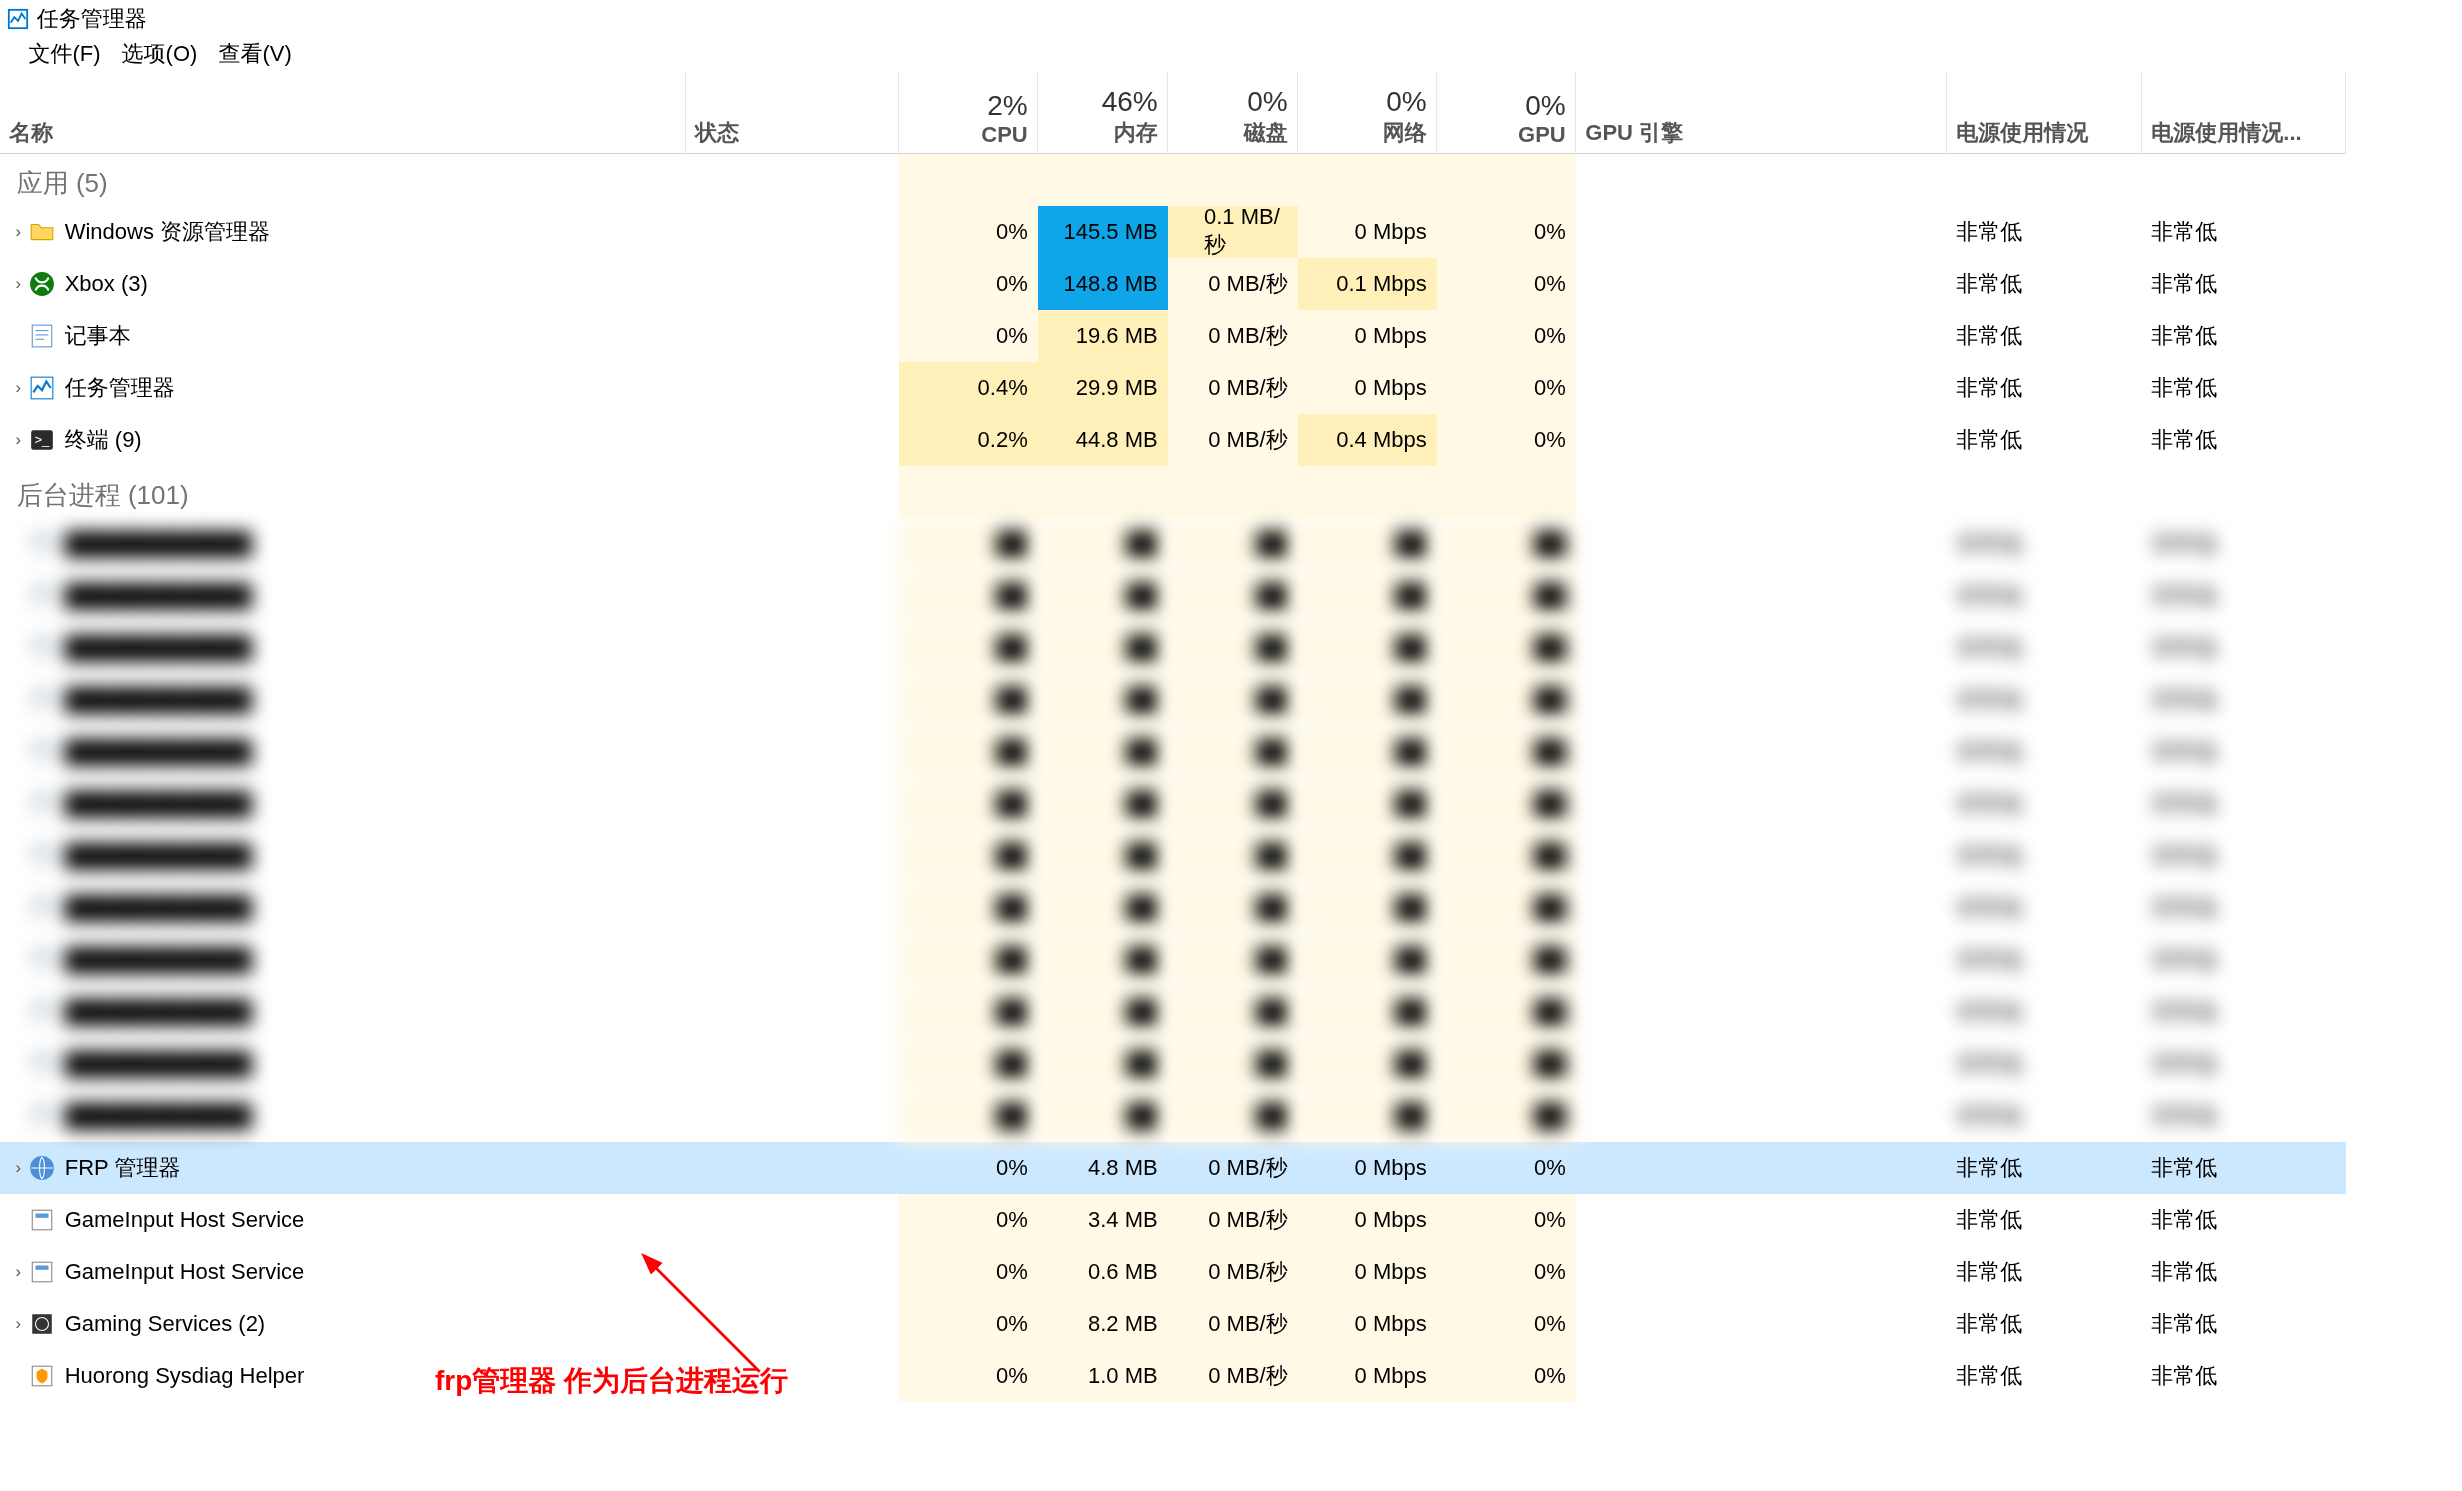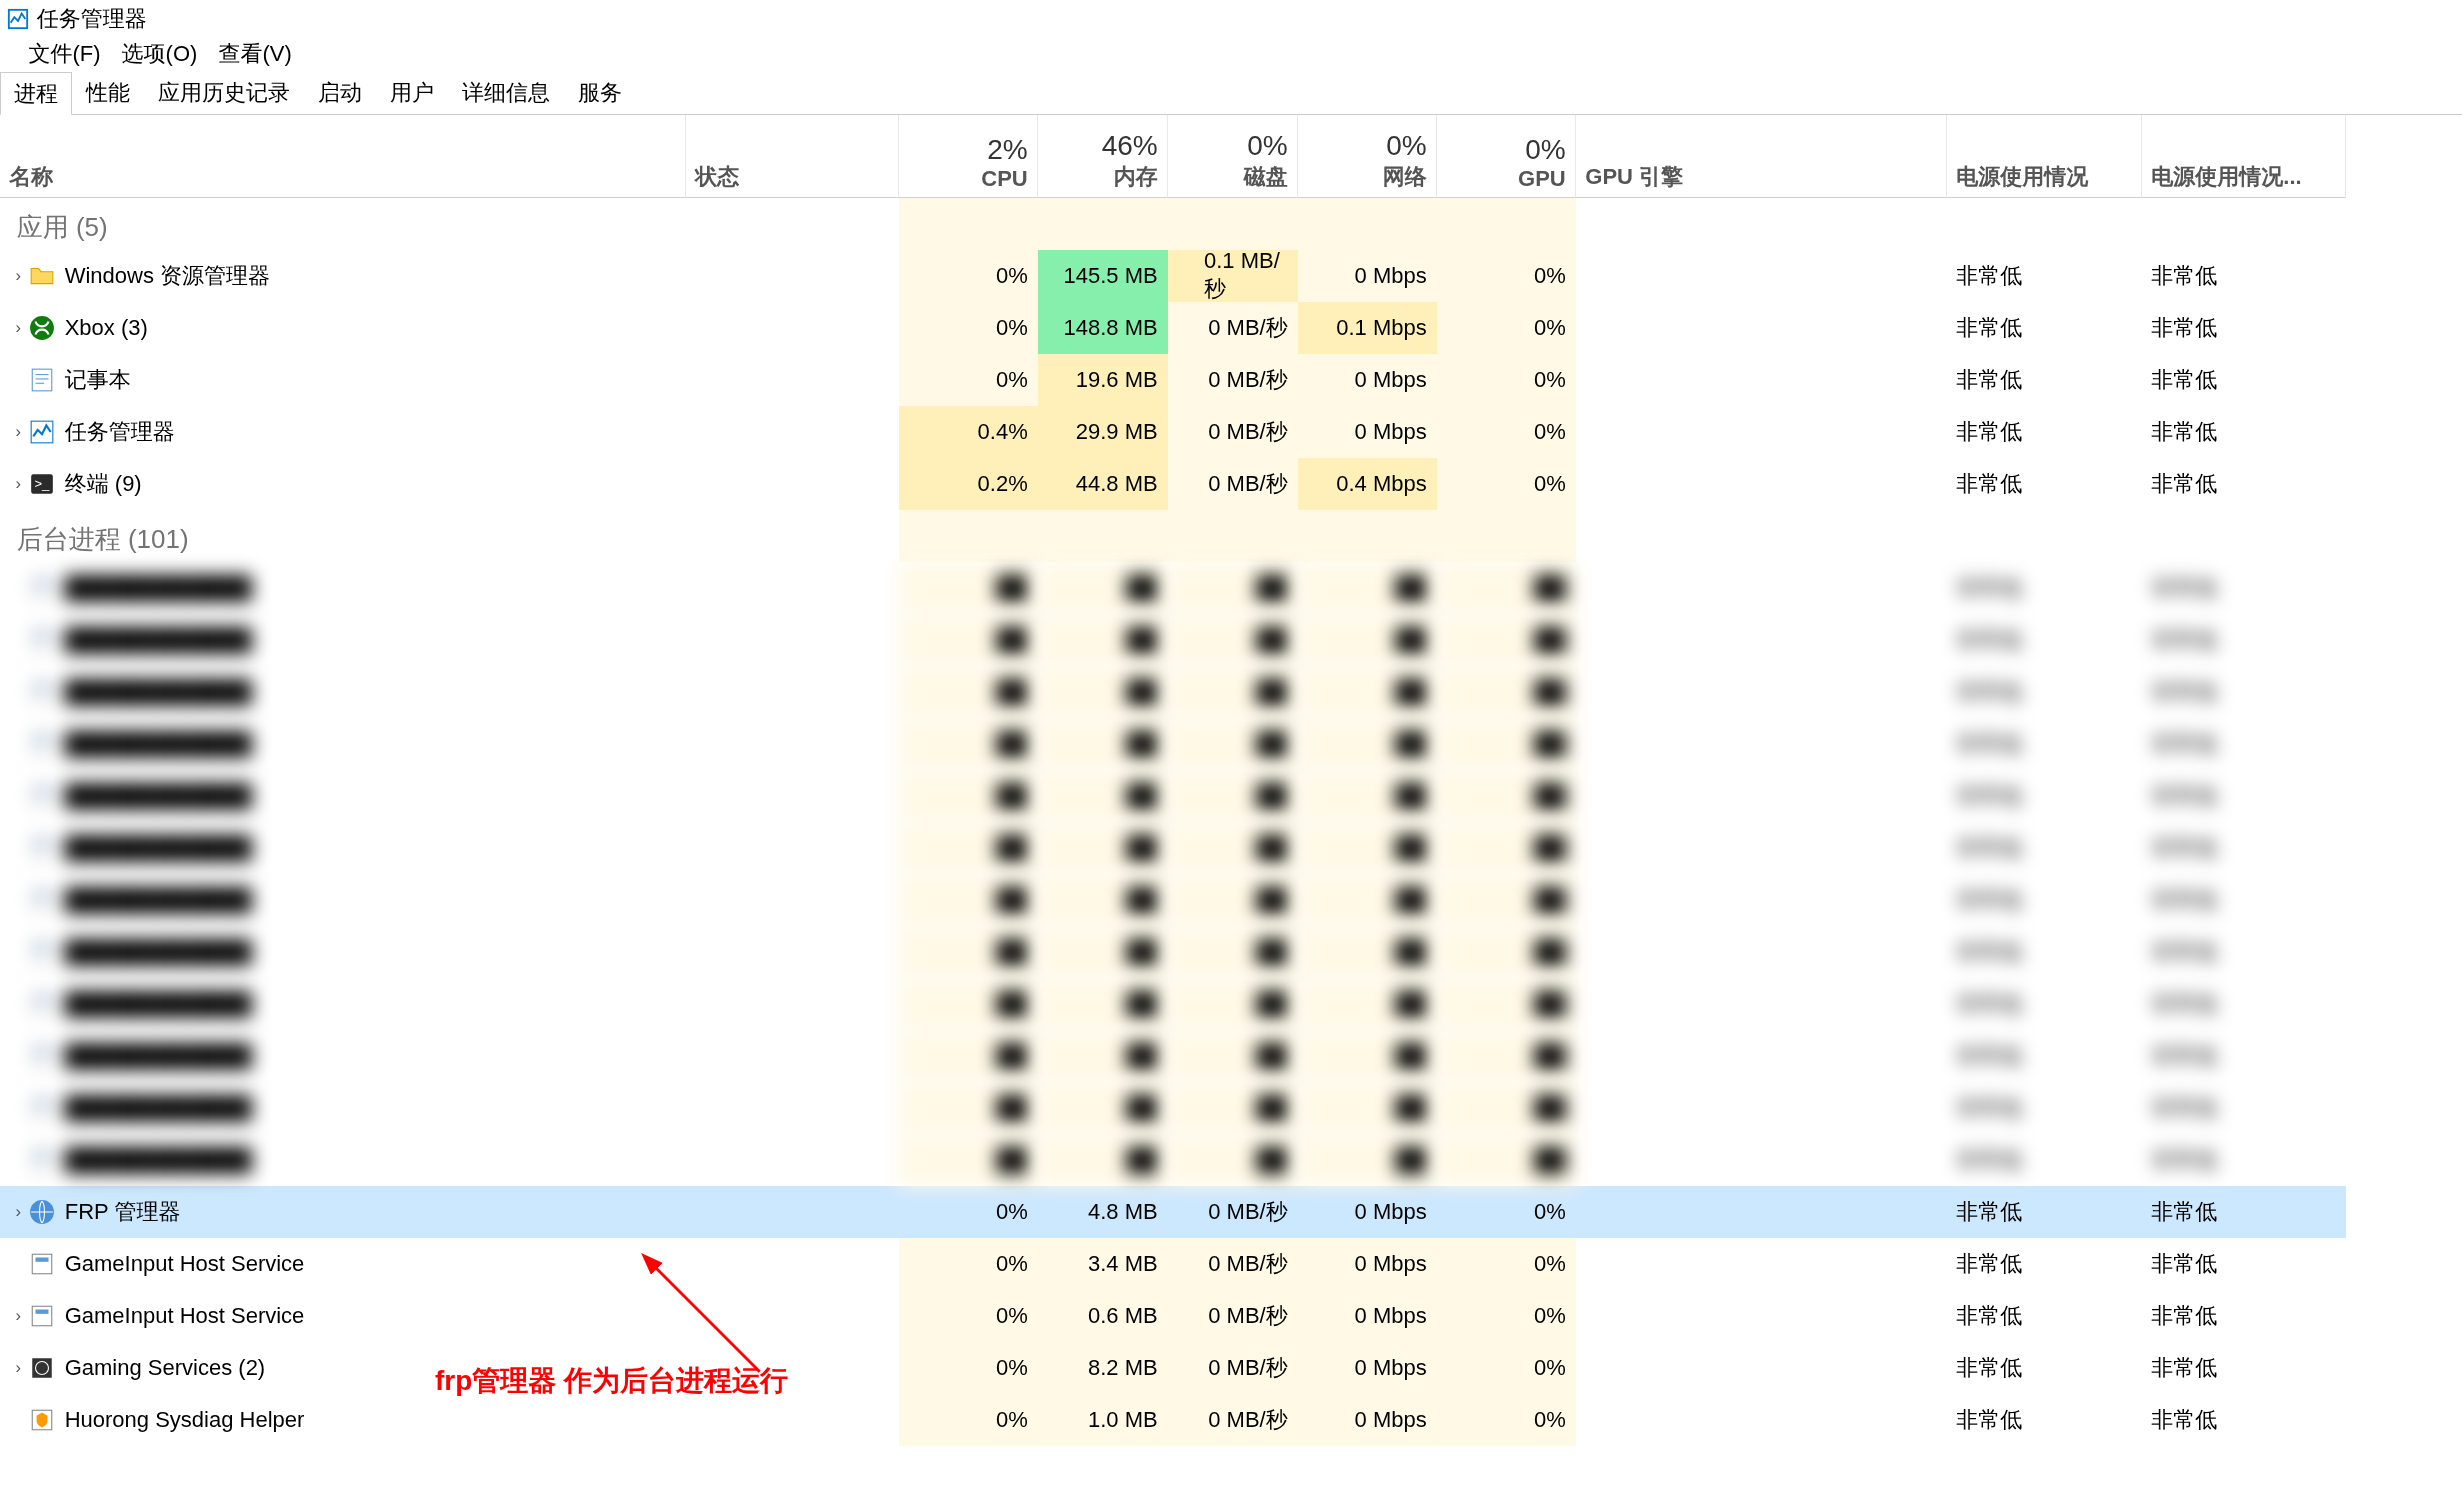--- a/index.html
+++ b/index.html
@@ -20,21 +20,21 @@
 .row { display: contents; }
 .cell { padding: 3.7px 9.3px; height: 52px; display: flex; align-items: center; border-right: 0.9px solid transparent; }
 .cell.num { justify-content: flex-end; }
 .namecell { display: flex; align-items: center; padding-left: 7.4px; }
 .chev { width: 22px; text-align: center; color: #555; font-size: 16.7px; }
 .ico { width: 26px; height: 26px; margin-right: 9.3px; display: inline-flex; align-items: center; justify-content: center; }
 .grouphdr { color: #737373; font-size: 26px; padding: 15px 9.3px 9.3px 16.7px; }
 .grouprow { display: contents; }
 .heat0 { background: #fff9e6; }
 .heat1 { background: #ffefb8; padding-left: 36px; }
-.heat2 { background: #86efac; }
+.heat2 { background: #0ea5e9; }
 .sel .cell { background: #cce8ff !important; }
 .blurred .cell { filter: blur(9.3px); }
 .blurred .namecell { filter: blur(9.3px); }
 .annotation-arrow { position: absolute; color: #ff0000; pointer-events: none; }
 .annotation-text { position: absolute; color: #ff0000; font-size: 28px; pointer-events: none; }
 .container { position: relative; }
 </style>
 </head>
 <body>
 
@@ -47,29 +47,20 @@
       </svg>
   <span>任务管理器</span>
 </div>
 
 <div class="menubar">
   <span>文件(F)</span>
   <span>选项(O)</span>
   <span>查看(V)</span>
 </div>
 
-<div class="tabs">
-  <div class="tab active">进程</div>
-  <div class="tab">性能</div>
-  <div class="tab">应用历史记录</div>
-  <div class="tab">启动</div>
-  <div class="tab">用户</div>
-  <div class="tab">详细信息</div>
-  <div class="tab">服务</div>
-</div>
 
 <div class="grid" id="maingrid">
 
   <div class="hdr lt">
         <span class="lbl">名称</span>
       </div>
   <div class="hdr lt">
         <span class="lbl">状态</span>
       </div>
   <div class="hdr rt">

